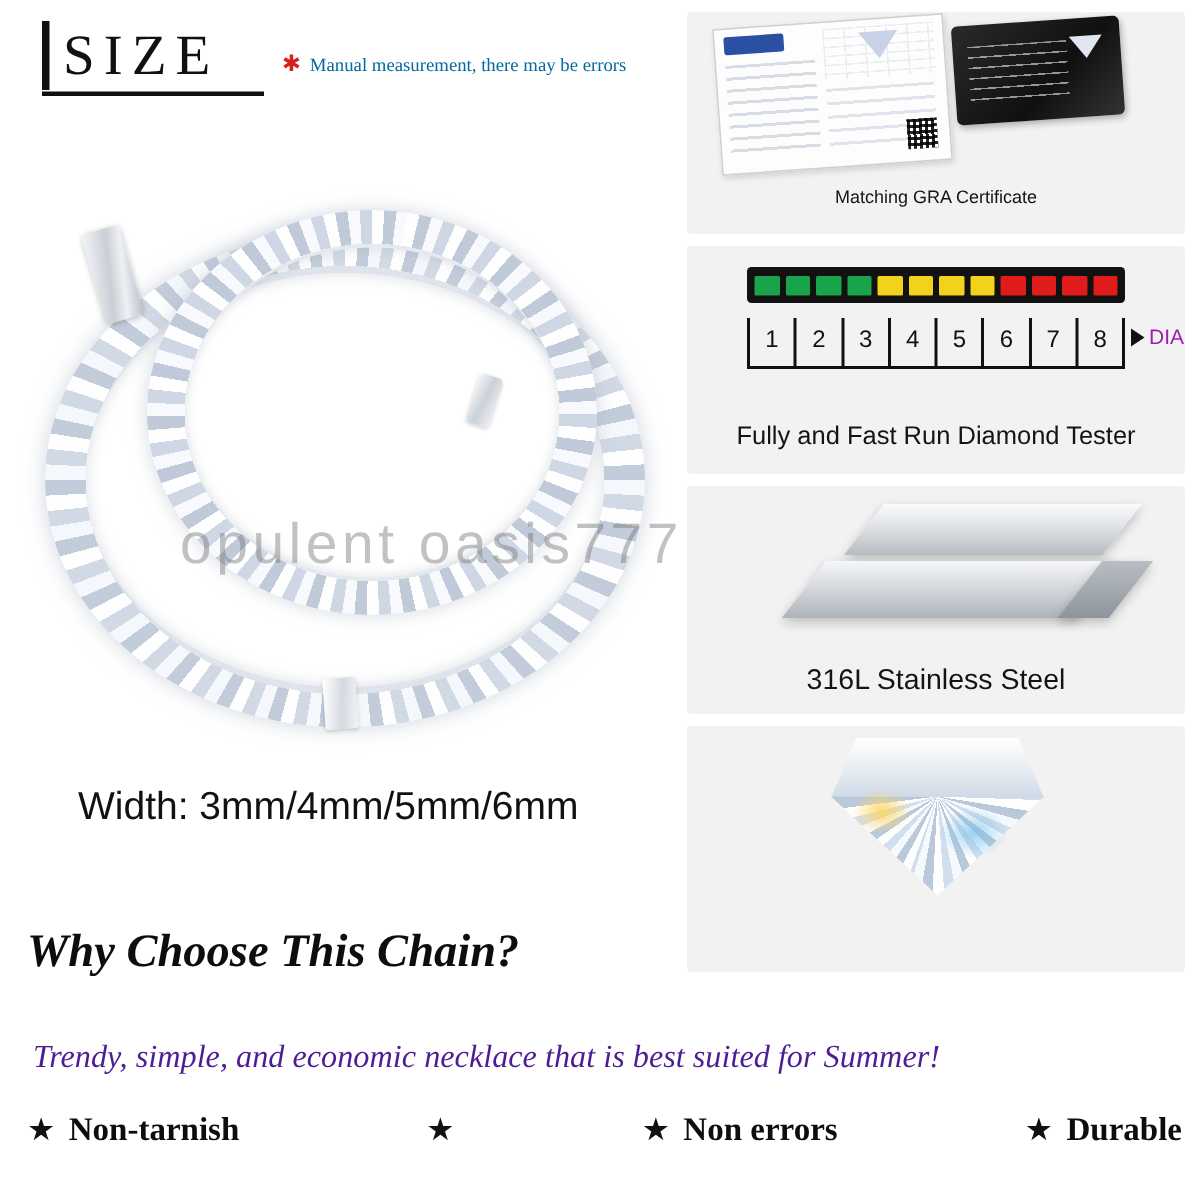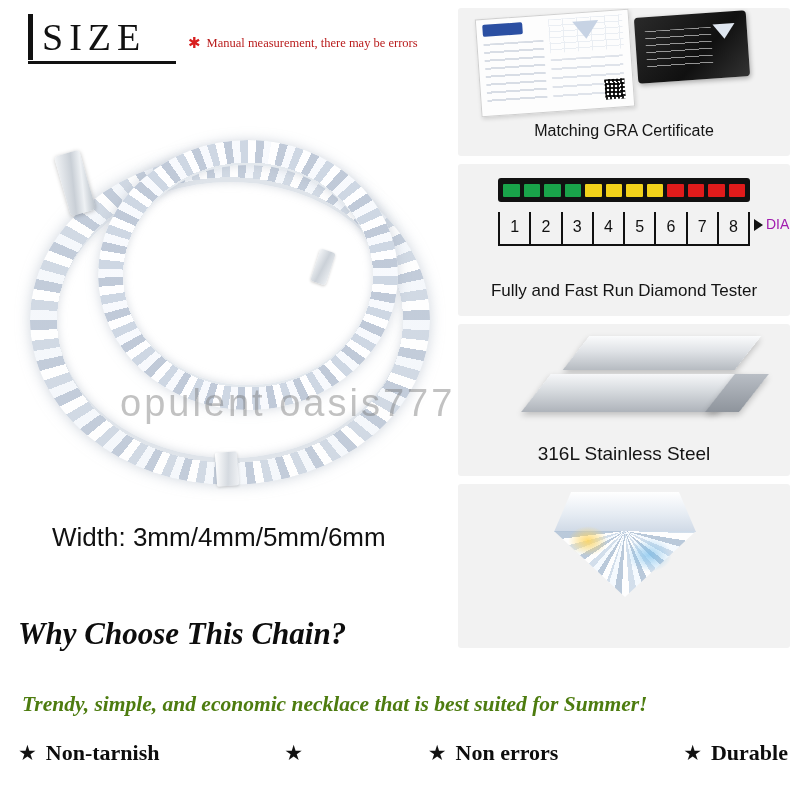--- a/index.html
+++ b/index.html
@@ -61,21 +61,21 @@
     gap: 6px;
   }
   .measure-note .star {
     color: #d81e1e;
     font-size: 15px;
     line-height: 15px;
   }
   .measure-note .txt {
     font-family: "Liberation Serif", serif;
     font-size: 12.5px;
-    color: #b91c1c;
+    color: #0369a1;
   }
 
   
   .necklace-area {
     position: absolute;
     left: 20px;
     top: 100px;
     width: 430px;
     height: 420px;
   }
@@ -163,21 +163,21 @@
     height: 34px;
     background: linear-gradient(95deg, #ffffff 0%, #d5dae0 55%, #f0f2f5 100%);
     border-radius: 2px;
     transform: rotate(-4deg);
     box-shadow: 0 1px 3px rgba(0,0,0,0.18);
   }
 
   .watermark {
     position: absolute;
     left: 120px;
-    top: 382px;
+    top: 342px;
     width: 420px;
     text-align: left;
     font-family: "Liberation Sans", sans-serif;
     font-size: 38px;
     letter-spacing: 3px;
     color: rgba(120,120,120,0.45);
     user-select: none;
   }
 
   .width-label {
@@ -203,21 +203,21 @@
     width: 100%;
   }
   .panel .caption {
     text-align: center;
     font-family: "Liberation Sans", sans-serif;
     color: #141414;
   }
 
   #panel-gra { top: 8px; height: 148px; }
   #panel-gra .media { height: 108px; }
-  #panel-gra .caption { font-size: 16px; line-height: 30px; }
+  #panel-gra .caption { font-size: 12px; line-height: 30px; }
 
   #panel-tester { top: 164px; height: 152px; }
   #panel-tester .media { height: 112px; }
   #panel-tester .caption { font-size: 17px; line-height: 30px; }
 
   #panel-steel { top: 324px; height: 152px; }
   #panel-steel .media { height: 115px; }
   #panel-steel .caption { font-size: 19px; line-height: 30px; }
 
   #panel-moissanite { top: 484px; height: 164px; }
@@ -412,22 +412,21 @@
     font-size: 31px;
     color: #0d0d0d;
   }
   .tagline {
     position: absolute;
     left: 22px;
     top: 692px;
     font-family: "Liberation Serif", serif;
     font-style: italic;
     font-size: 21.5px;
-    color: #4d7c0f;
-    font-weight: bold;
+    color: #4c1d95;
   }
   .features {
     position: absolute;
     left: 18px;
     top: 740px;
     width: 770px;
     display: flex;
     justify-content: space-between;
     align-items: center;
   }

